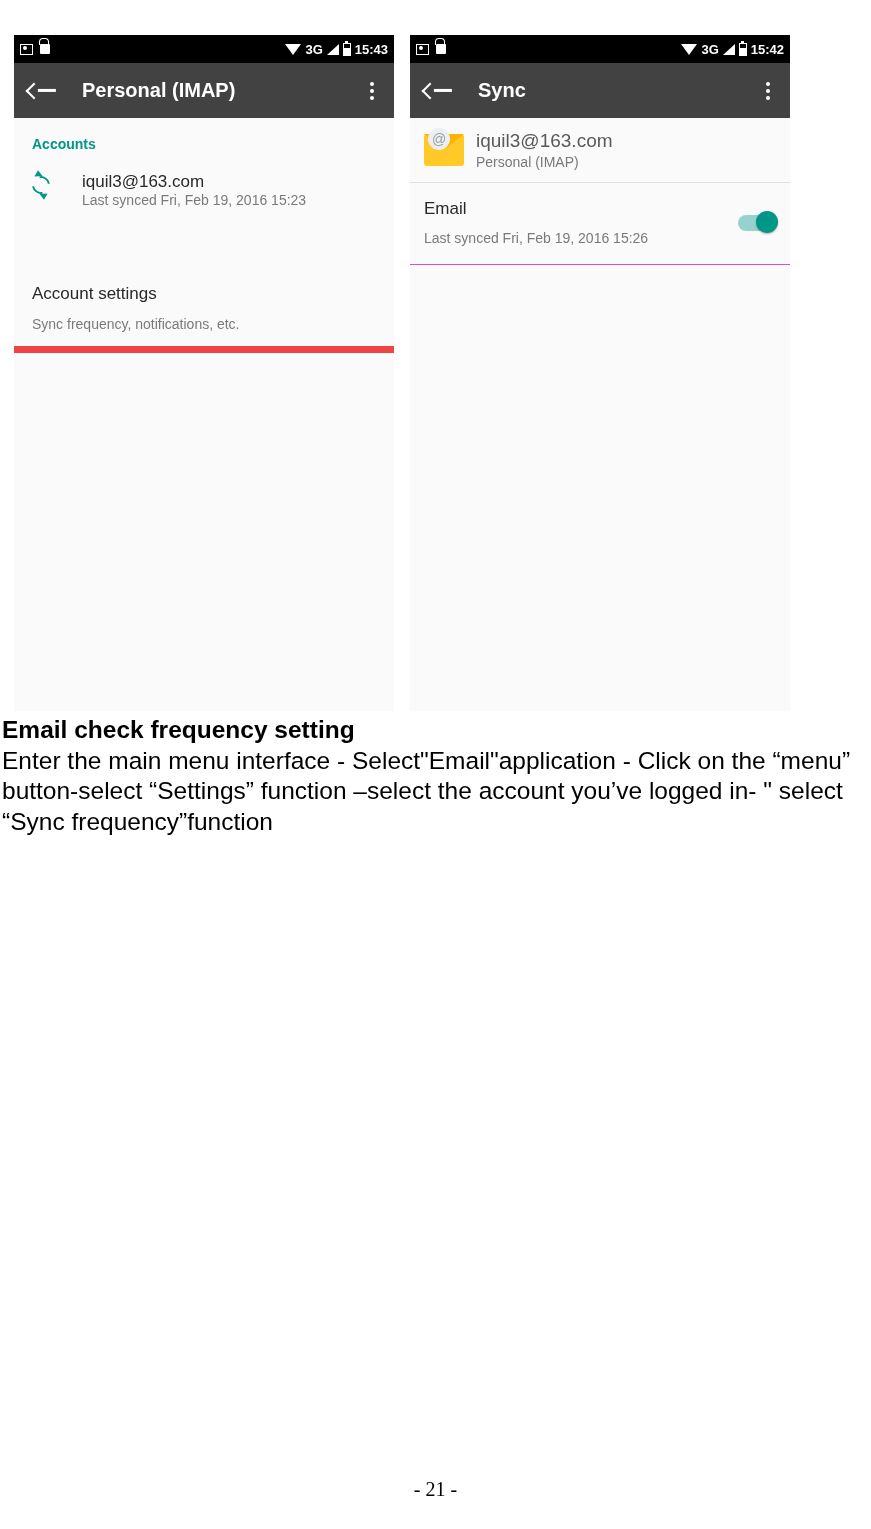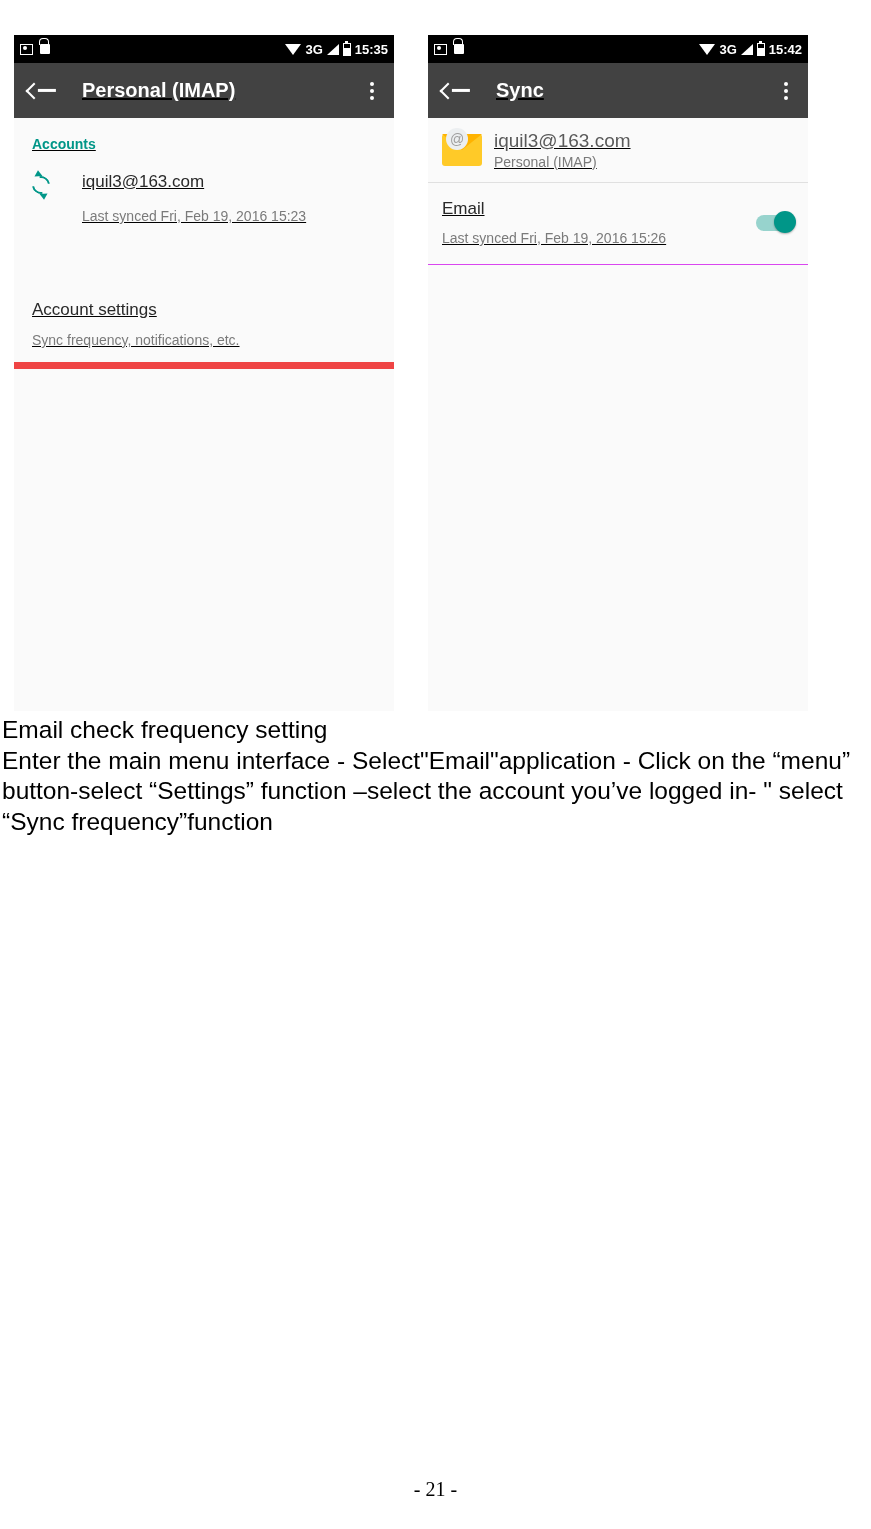--- a/index.html
+++ b/index.html
@@ -8,23 +8,22 @@
     font-family: Arial, Helvetica, sans-serif;
     background: #ffffff;
     width: 871px;
   }
   .page {
     width: 871px;
     padding: 35px 0 0 0;
   }
   .phones {
     display: flex;
-    gap: 34px;
+    gap: 16px;
     padding: 0 14px;
-    text-decoration: underline;
   }
   .phone {
     width: 380px;
     height: 676px;
     background: #fafafa;
     position: relative;
     display: flex;
     flex-direction: column;
     overflow: hidden;
   }
@@ -112,21 +111,21 @@
     transform:rotate(35deg);
   }
   .sync-icon::before,.sync-icon::after{
     content:"";position:absolute;width:0;height:0;
     border-left:4px solid transparent;border-right:4px solid transparent;
   }
   .sync-icon::before{border-bottom:6px solid #009688; top:-4px; left:-6px; transform:rotate(-40deg);}
   .sync-icon::after{border-top:6px solid #009688; bottom:-4px; right:-6px; transform:rotate(-40deg);}
   .row-texts { flex:1; }
   .row-title { font-size:17px; color:#292929; }
-  .row-sub { font-size:14px; color:#7a7a7a; margin-top:16px; }
+  .row-sub { font-size:14px; color:#7a7a7a; margin-top:0; }
 
   .settings-block {
     padding: 56px 18px 14px 18px;
     border-bottom:7px solid #ef4444;
   }
   .settings-title { font-size:17px; color:#292929; }
   .settings-sub { font-size:14px; color:#7a7a7a; margin-top:12px; }
 
   
   .account-header {
@@ -165,21 +164,21 @@
     content:"";position:absolute;right:-2px;top:-4px;width:22px;height:22px;border-radius:50%;
     background:#009688;box-shadow:0 1px 2px rgba(0,0,0,.3);
   }
 
   .doc-text {
     padding: 4px 2px 0 2px;
     font-size: 24.5px;
     line-height: 1.25;
     color:#000;
   }
-  .doc-text .bold { font-weight:normal;margin-top:20px; }
+  .doc-text .bold { font-weight:bold;margin-top:20px; }
 
   .page-number{
     text-align:center;
     font-family: Liberation Serif, serif;
     font-size:20px;
     padding-top: 640px;
     padding-bottom: 10px;
   }
 </style>
 </head>
@@ -193,21 +192,21 @@
       <div class="statusbar">
         <div class="status-left">
           <span class="pic-icon"></span>
           <span class="lock-icon"></span>
         </div>
         <div class="status-right">
           <span class="wifi-icon"></span>
           <span class="txt">3G</span>
           <span class="sig-icon"></span>
           <span class="batt-icon"></span>
-          <span class="txt">15:35</span>
+          <span class="txt">15:43</span>
         </div>
       </div>
 
       <div class="appbar">
         <div class="back-btn">
           <span class="arrow-left arrow-left-stem"></span>
         </div>
         <div class="appbar-title">Personal (IMAP)</div>
         <div class="menu-btn">
           <span class="dot"></span>

